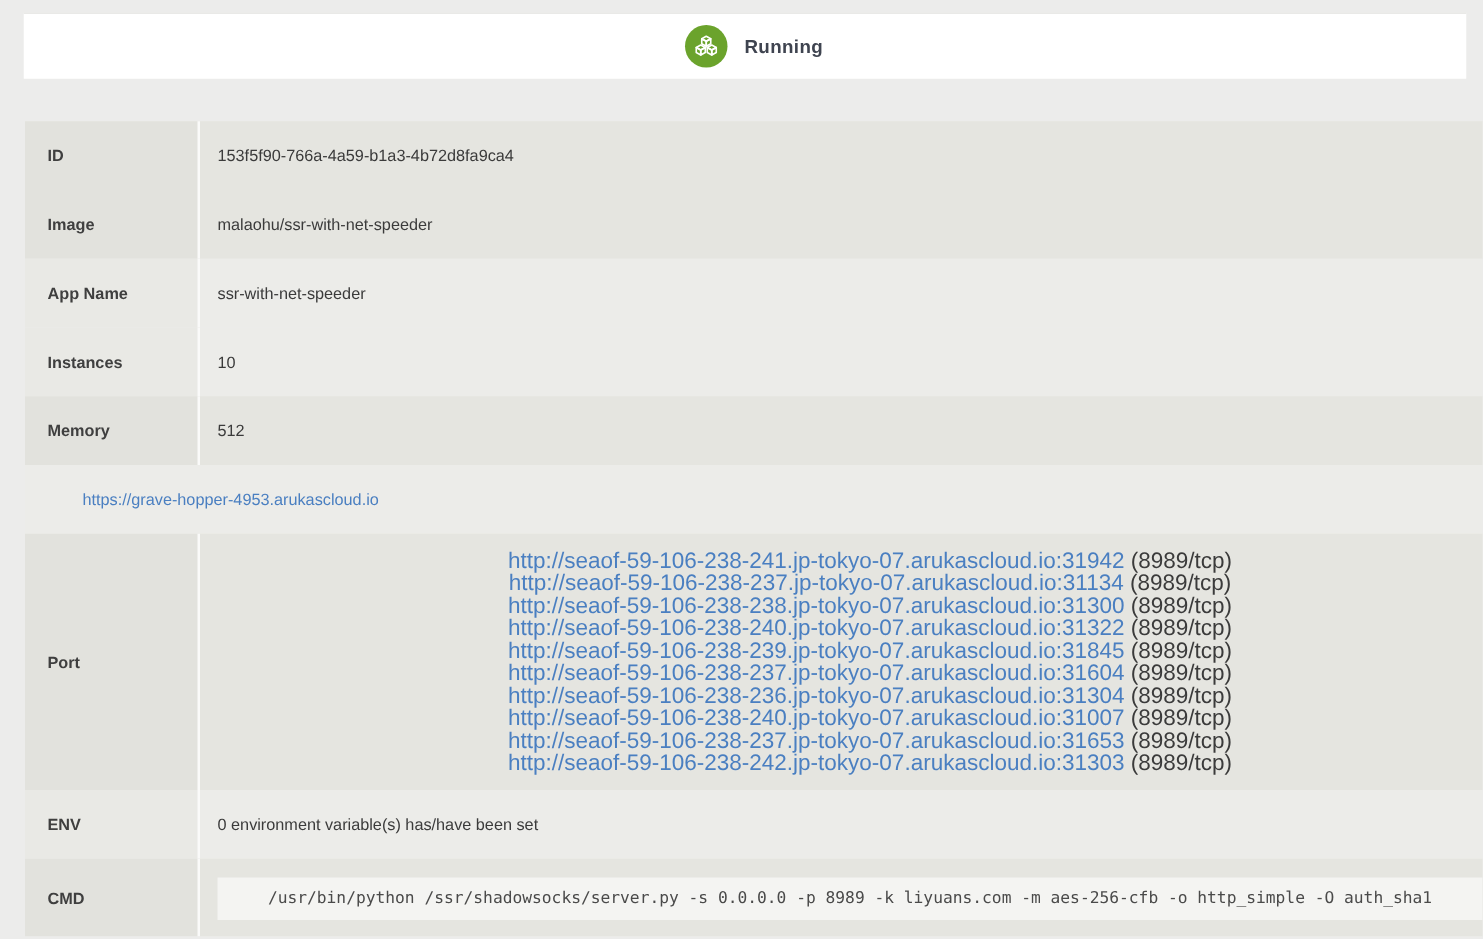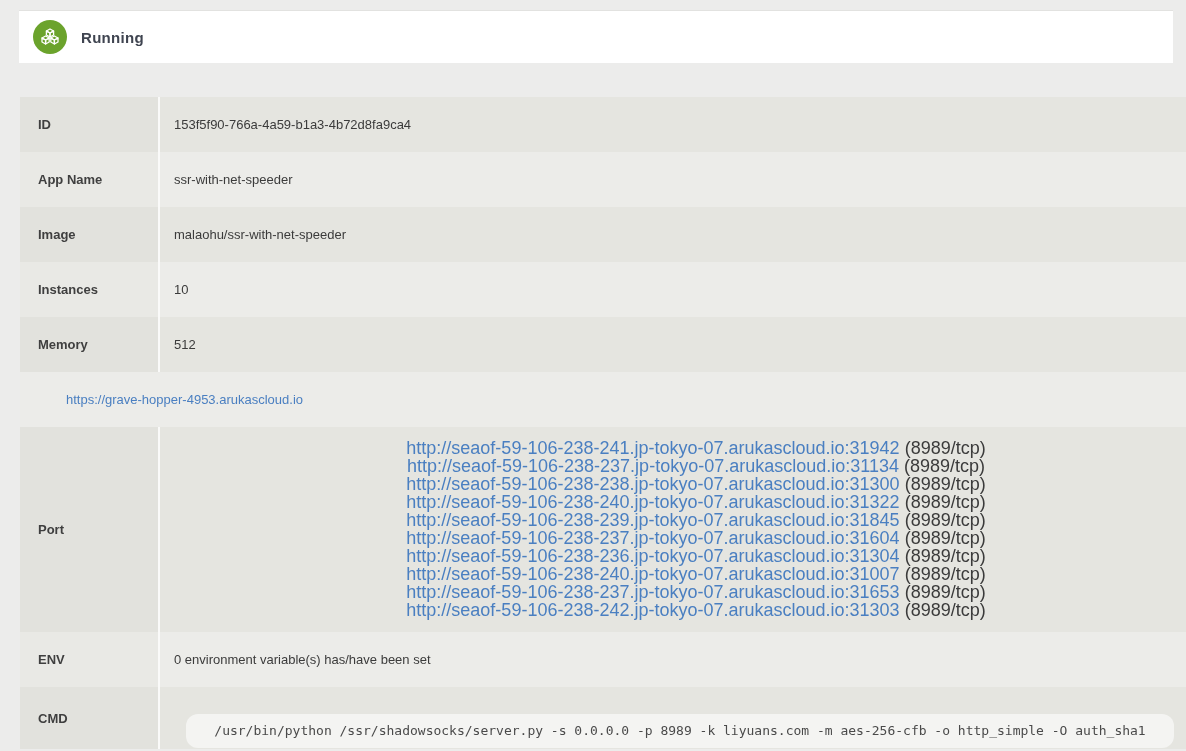--- a/index.html
+++ b/index.html
@@ -25,21 +25,21 @@
     background:var(--page-bg);
     font-family:"Liberation Sans", sans-serif;
     overflow:hidden;
     position:relative;
   }
   
   .status-bar{
     position:absolute;left:19px;top:10px;right:13px;height:53px;
     background:var(--panel-white);
     border-top:1px solid #e2e2e0;
-    display:flex;align-items:center;
+    display:flex;align-items:center;justify-content:center;
   }
   .status-icon{
     width:34px;height:34px;border-radius:50%;
     background:var(--status-green);
     margin-left:14px;
     display:flex;align-items:center;justify-content:center;
     flex:0 0 auto;
   }
   .status-icon svg{display:block;}
   .status-label{
@@ -76,26 +76,26 @@
   }
   a.link{color:var(--link-color);text-decoration:none;cursor:pointer;padding-left:32px;}
   .port-line{line-height:18px;white-space:nowrap;font-size:18px;}
   .port-suffix{color:var(--value-color);}
   .row.cmd-row{height:62px;}
   .row.cmd-row .value-cell{
     align-items:flex-start;
     padding-top:15px;padding-right:0;
   }
   pre.cmd{
-    margin:12px;flex:1;
+    margin:0;flex:1;
     background:var(--code-bg);
     font-family:"DejaVu Sans Mono", monospace;
     font-size:13px;line-height:16px;color:var(--code-text);
     padding:9px 12px;
-    white-space:pre;overflow:hidden;border-radius:12px;
+    white-space:pre;overflow:hidden;
   }
 </style>
 </head>
 <body>
 
 <div class="status-bar">
   <div class="status-icon">
     <span>
       <svg width="20" height="18" viewBox="0 0 20 18" fill="none" stroke="#ffffff" stroke-width="1.3" stroke-linejoin="round">
 
@@ -114,27 +114,27 @@
     </span>
   </div>
   <span class="status-label">Running</span>
 </div>
 
 <div class="detail-table">
     <div class="row odd">
       <div class="label-cell">ID</div>
       <div class="value-cell">153f5f90-766a-4a59-b1a3-4b72d8fa9ca4</div>
     </div>
+    <div class="row odd">
+      <div class="label-cell">Image</div>
+      <div class="value-cell">malaohu/ssr-with-net-speeder</div>
+    </div>
     <div class="row even">
       <div class="label-cell">App Name</div>
       <div class="value-cell">ssr-with-net-speeder</div>
-    </div>
-    <div class="row odd">
-      <div class="label-cell">Image</div>
-      <div class="value-cell">malaohu/ssr-with-net-speeder</div>
     </div>
     <div class="row even">
       <div class="label-cell">Instances</div>
       <div class="value-cell">10</div>
     </div>
     <div class="row odd">
       <div class="label-cell">Memory</div>
       <div class="value-cell">512</div>
     </div>
     <div class="row even">

